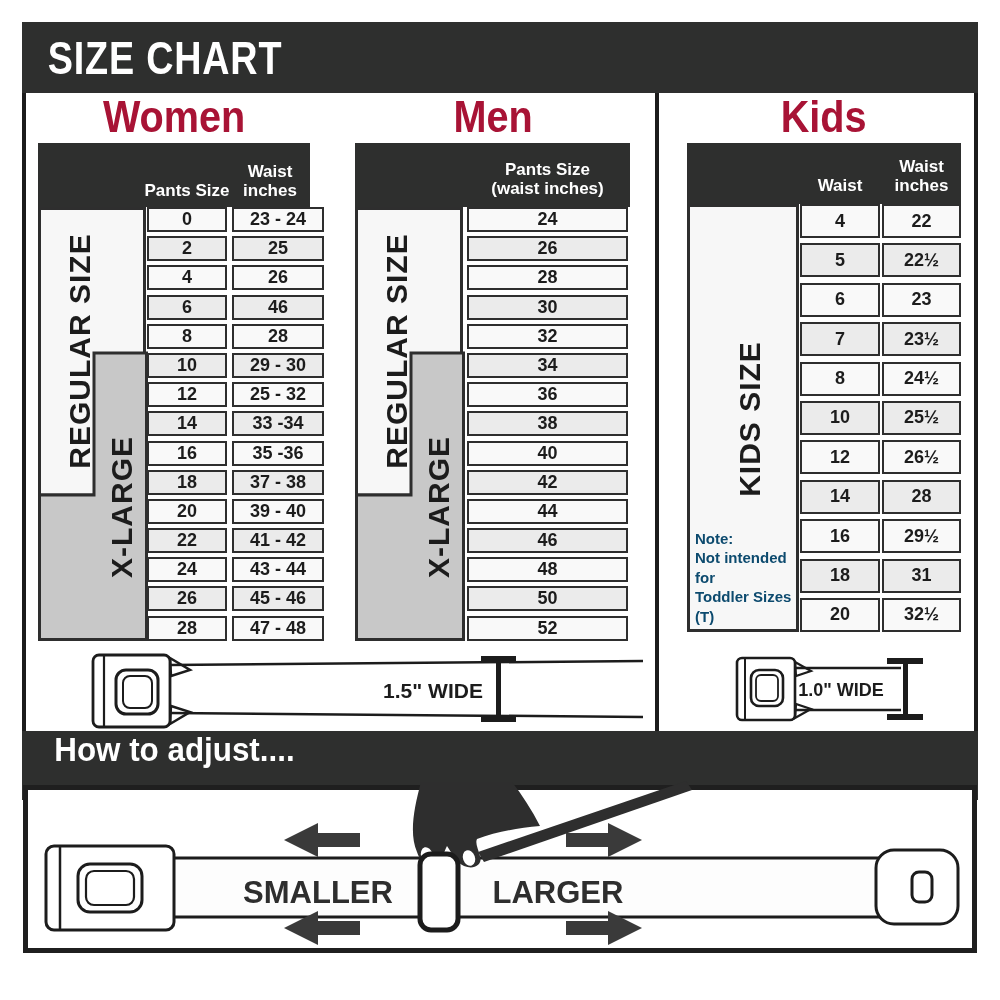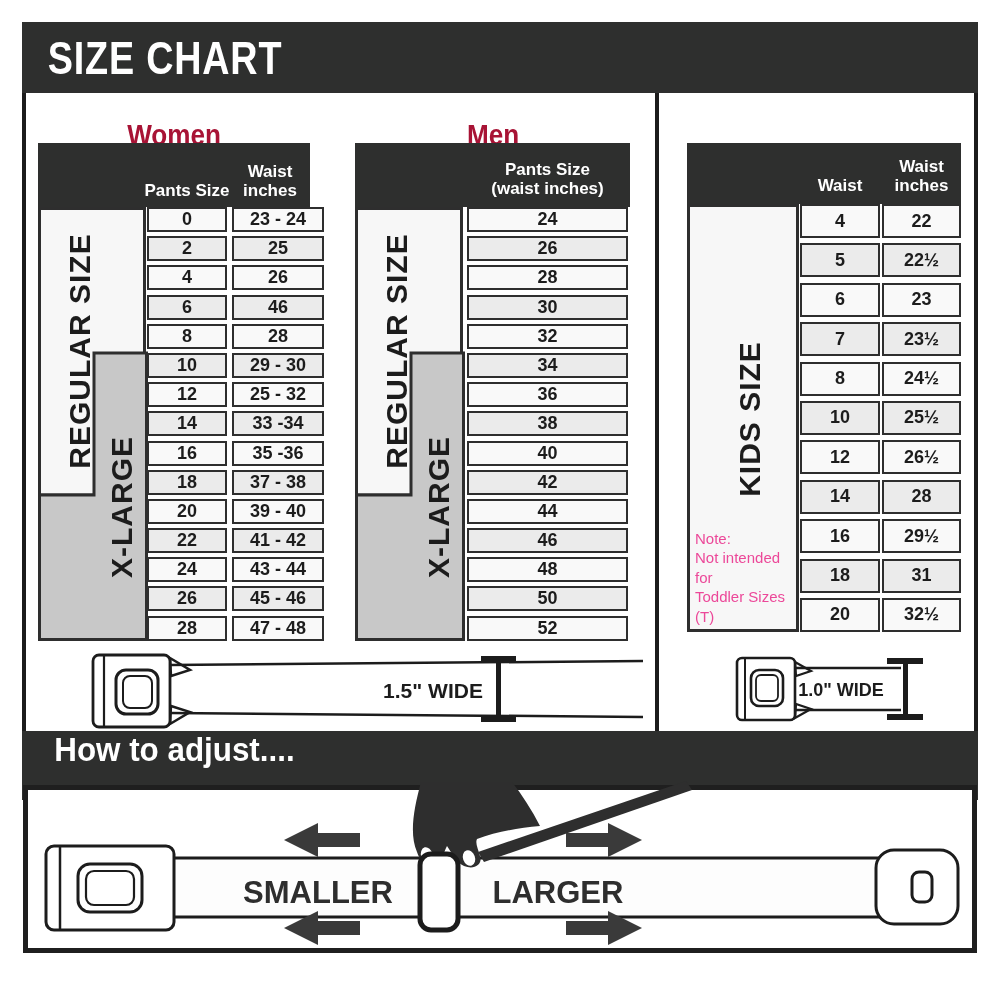--- a/index.html
+++ b/index.html
@@ -4,42 +4,42 @@
 <style>
   html,body{margin:0;padding:0;background:#fff;}
   #page{position:relative;width:1000px;height:1000px;background:#fff;
         font-family:"Liberation Sans",sans-serif;overflow:hidden;}
 
   .banner{position:absolute;left:22px;top:22px;width:956px;height:71px;
           background:#2e2f2e;color:#fff;display:flex;align-items:center;justify-content:flex-start;}
   .banner span{font-size:46px;font-weight:bold;transform:scaleX(.82);letter-spacing:1px;}
 
   .vline{position:absolute;top:93px;height:638px;width:4px;background:#1c1c1c;}
-  .heading{position:absolute;top:114px;height:42px;display:flex;align-items:center;justify-content:center;
-           color:#a81335;font-weight:bold;font-size:29px;}
+  .heading{position:absolute;top:96px;height:42px;display:flex;align-items:center;justify-content:center;
+           color:#a81335;font-weight:bold;font-size:44px;}
   .heading span{transform:scaleX(.9);}
 
   .thead{position:absolute;top:143px;background:#2e2f2e;color:#fff;}
   .thead .hlbl{position:absolute;font-size:17px;font-weight:bold;text-align:center;line-height:1.15;}
 
   .tbody{position:absolute;}
   .col{position:absolute;display:flex;flex-direction:column;gap:4.2px;}
   .cell{box-sizing:border-box;height:25px;border:2.5px solid #2e2e2e;
         display:flex;align-items:center;justify-content:center;
         font-size:18px;font-weight:bold;color:#1c1c1c;}
   .cell.even{background:#f9f9f9;}
   .cell.alt{background:#ebebeb;}
   .kids .col{gap:5.4px;}
   .kids .cell{height:34px;}
 
   .bandsvg{position:absolute;left:0;top:0;overflow:visible;}
   .bandsvg text{font-family:"Liberation Sans",sans-serif;font-weight:bold;fill:#1c1c1c;letter-spacing:1px;}
 
-  .note{position:absolute;left:8px;bottom:6px;width:104px;font-size:15px;font-weight:normal;
-        color:#ec4899;line-height:1.3;}
+  .note{position:absolute;left:8px;bottom:6px;width:104px;font-size:15px;font-weight:bold;
+        color:#0c4a6e;line-height:1.3;}
 
   .beltsvg{position:absolute;overflow:visible;}
   .beltsvg text{font-family:"Liberation Sans",sans-serif;font-weight:bold;fill:#1c1c1c;}
 
   .banner2{position:absolute;left:22px;top:731px;width:956px;height:69px;
            background:#2e2f2e;color:#fff;display:flex;align-items:flex-start;}
   .banner2 span{font-size:33px;font-weight:bold;padding-left:34px;transform-origin:left center;transform:scaleX(.95);}
 
   .adjustbox{position:absolute;left:23px;top:785px;width:954px;height:168px;
              box-sizing:border-box;border:5px solid #1f1f1f;background:#fff;}
@@ -57,20 +57,23 @@
 
   <div class="vline" style="left:22px;"></div>
   <div class="vline" style="left:974px;"></div>
   <div class="vline" style="left:655px;"></div>
 
   <div class="heading" style="left:38px;width:272px;">
       <span>Women</span>
     </div>
   <div class="heading" style="left:355px;width:275px;">
       <span>Men</span>
+    </div>
+  <div class="heading" style="left:687px;width:274px;">
+      <span>Kids</span>
     </div>
 
   <div class="thead" style="left:38px;width:272px;height:64px;">
     <div class="hlbl" style="left:106px;width:86px;bottom:6px;">Pants Size</div>
     <div class="hlbl" style="left:192px;width:80px;bottom:6px;">Waist inches</div>
   </div>
   <div class="tbody" style="left:38px;top:207px;width:272px;height:434px;">
     <svg class="bandsvg" width="110" height="434" viewBox="0 0 110 434">
       <rect x="1.5" y="1.5" width="105" height="286.5" fill="#f7f7f7" stroke="#2e2e2e" stroke-width="3"></rect>
       <polygon points="56,146 108.5,146 108.5,432.5 1.5,432.5 1.5,288 56,288" fill="#c8c8c8" stroke="#2e2e2e" stroke-width="3"></polygon>

